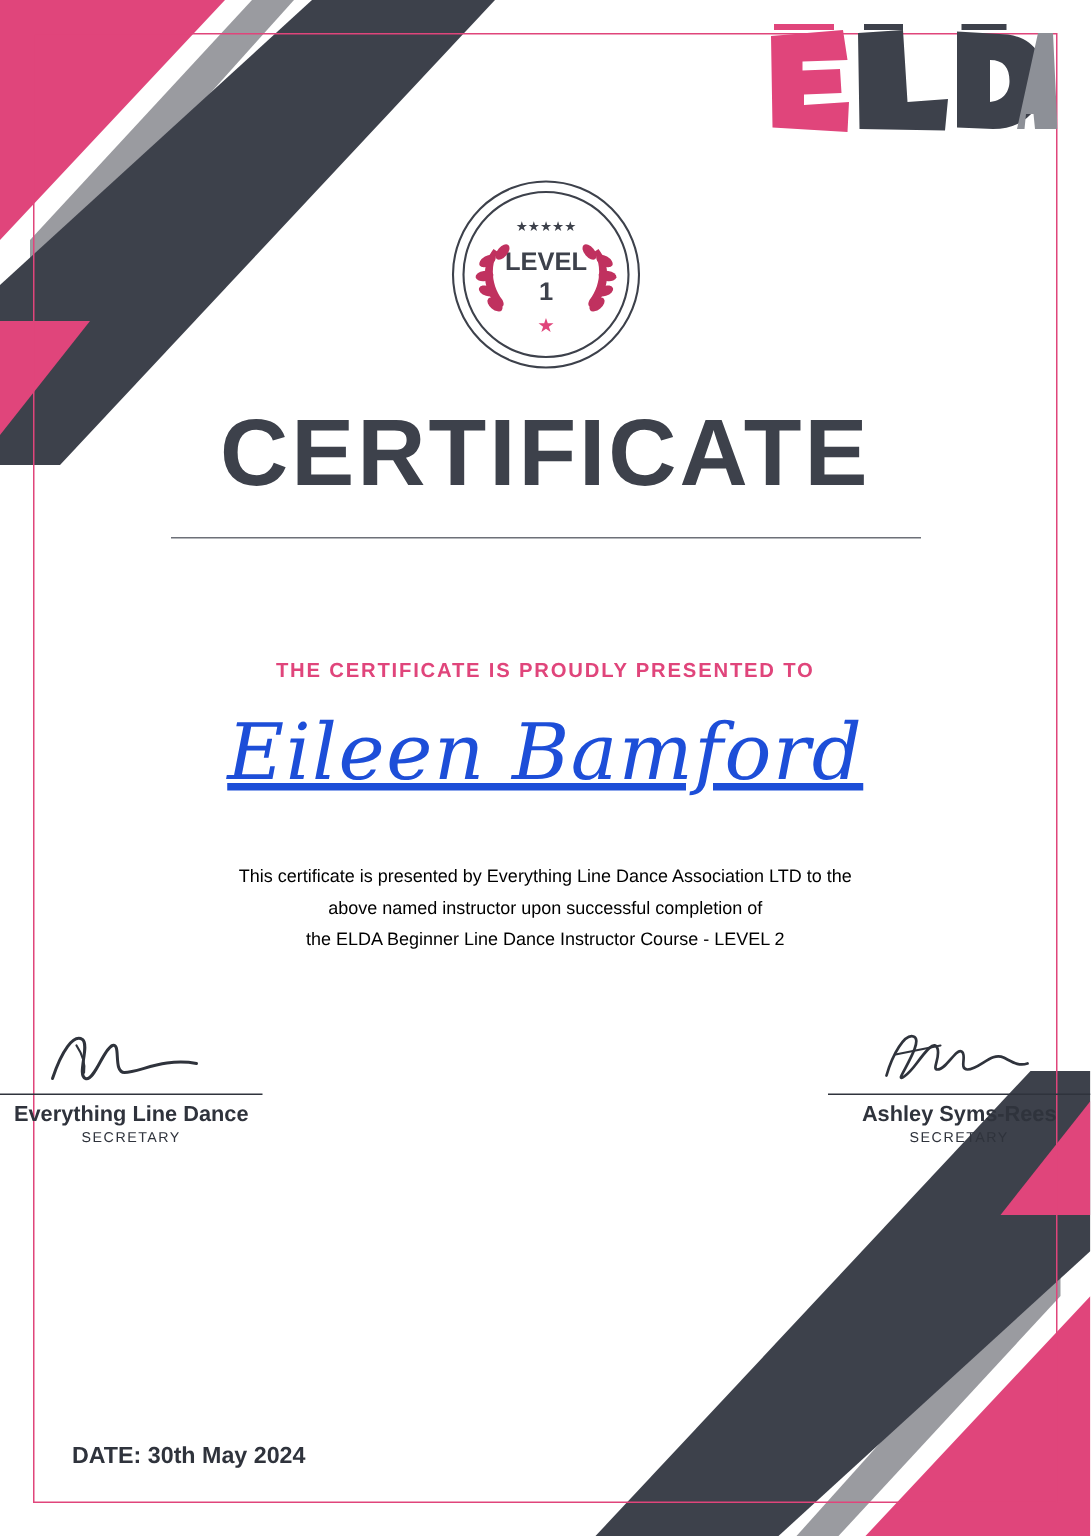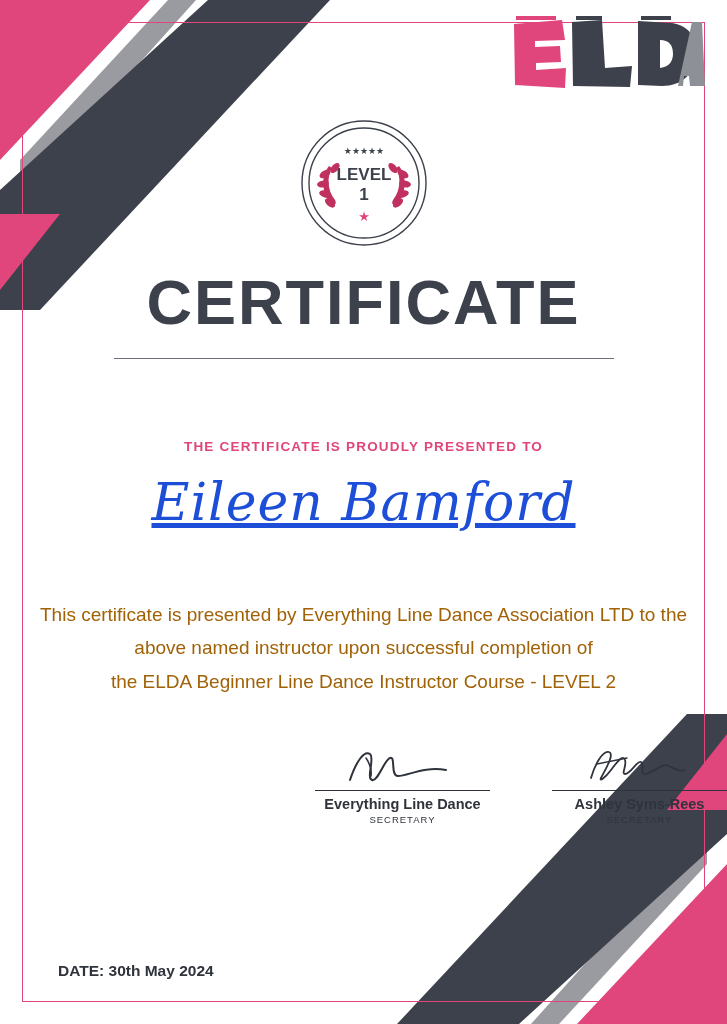--- a/index.html
+++ b/index.html
@@ -110,31 +110,31 @@
     font-size: 52px;
     color: #1d4ed8;
     font-family: "DejaVu Serif", serif;
     font-style: italic;
     font-weight: normal;
     letter-spacing: 1px;
     text-decoration: underline;
   }
 
   .body-text {
-    margin-top: 66px;
-    font-size: 19px;
+    margin-top: 42px;
+    font-size: 12px;
     line-height: 1.75;
-    color: #a16207;
+    color: #000000;
   }
 
   
   .signatures {
     margin-top: 46px;
     display: flex;
-    justify-content: flex-end;
+    justify-content: space-between;
     gap: 62px;
   }
   .sig-block {
     width: 175px;
     text-align: center;
   }
   .sig-mark {
     height: 44px;
     display: flex;
     align-items: flex-end;
@@ -153,21 +153,21 @@
   .sig-role {
     margin-top: 2px;
     font-size: 9.5px;
     letter-spacing: 1px;
     color: #2f333c;
   }
 
   
   .date {
     position: absolute;
-    left: 58px;
+    left: 48px;
     bottom: 44px;
     font-size: 15.5px;
     font-weight: bold;
     color: #2f333c;
   }
 </style>
 </head>
 <body>
 
 <div class="certificate">

